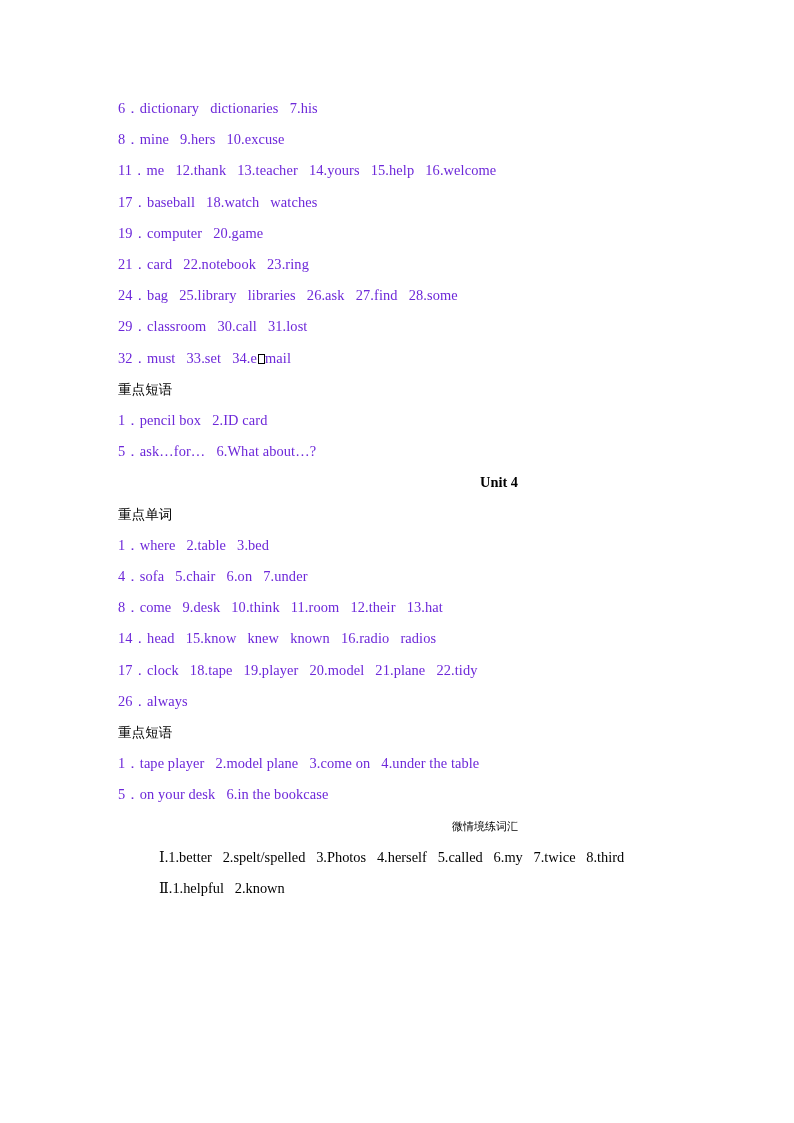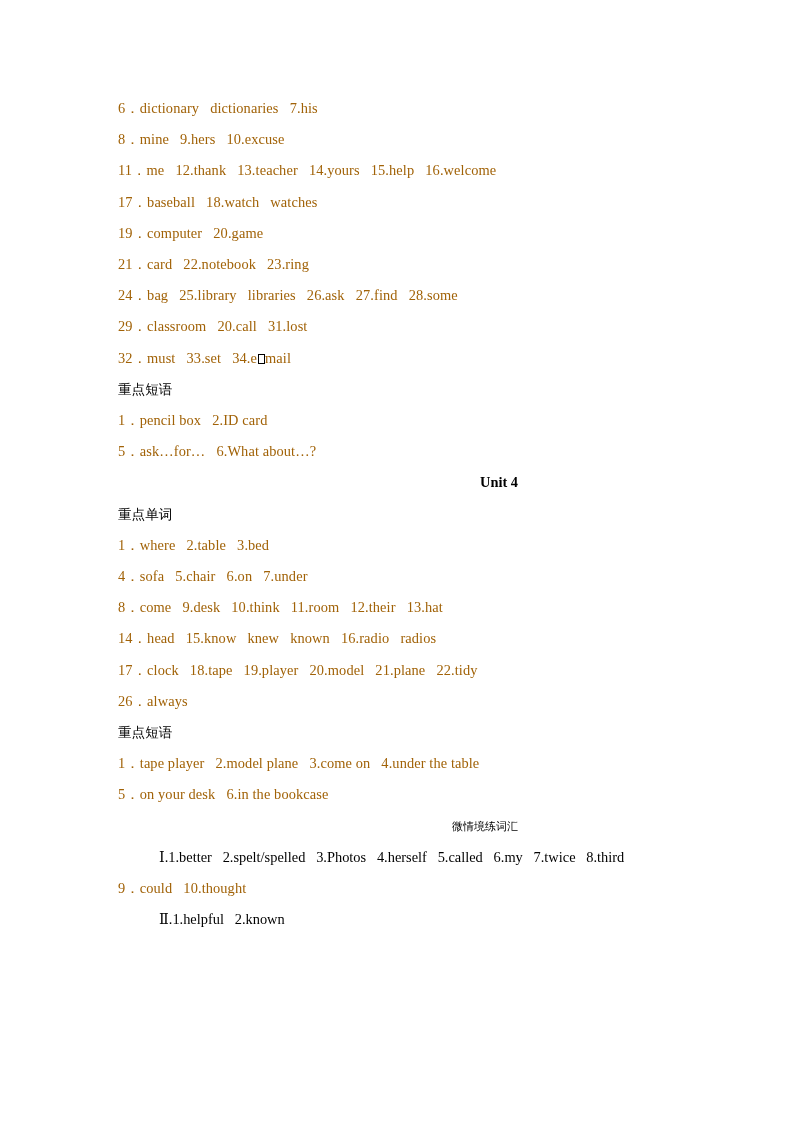--- a/index.html
+++ b/index.html
@@ -25,21 +25,21 @@
     box-sizing: border-box;
     padding: 93px 100px 0 118px;
   }
 
   
   .line {
     font-size: 14.4px;
     line-height: 31.2px;
     white-space: pre;
     letter-spacing: 0.1px;
-    color: #a16207;
+    color: #6d28d9;
   }
 
   
   .cn-head {
     font-family: "DejaVu Sans", "Liberation Sans", sans-serif;
     font-size: 13.6px;
     line-height: 31.2px;
     white-space: pre;
     color: #000;
   }
@@ -90,21 +90,21 @@
 <div class="page">
 
   <div>
     <div class="line">6．dictionary   dictionaries   7.his</div>
     <div class="line">8．mine   9.hers   10.excuse</div>
     <div class="line">11．me   12.thank   13.teacher   14.yours   15.help   16.welcome</div>
     <div class="line">17．baseball   18.watch   watches</div>
     <div class="line">19．computer   20.game</div>
     <div class="line">21．card   22.notebook   23.ring</div>
     <div class="line">24．bag   25.library   libraries   26.ask   27.find   28.some</div>
-    <div class="line">29．classroom   20.call   31.lost</div>
+    <div class="line">29．classroom   30.call   31.lost</div>
     <div class="line"><span>32．must   33.set   34.e</span><span class="tofu"></span><span>mail</span></div>
   </div>
 
   <div class="cn-head">重点短语</div>
   <div>
     <div class="line">1．pencil box   2.ID card</div>
     <div class="line">5．ask…for…   6.What about…?</div>
   </div>
 
   <div class="unit-title">Unit 4</div>
@@ -121,17 +121,16 @@
 
   <div class="cn-head">重点短语</div>
   <div>
     <div class="line">1．tape player   2.model plane   3.come on   4.under the table</div>
     <div class="line">5．on your desk   6.in the bookcase</div>
   </div>
 
   <div class="cn-center-title">微情境练词汇</div>
   <div>
     <div class="roman">Ⅰ.1.better   2.spelt/spelled   3.Photos   4.herself   5.called   6.my   7.twice   8.third</div>
-    <div class="line">9．could   10.thought</div>
     <div class="roman">Ⅱ.1.helpful   2.known</div>
   </div>
 
 </div>
 
 </body></html>

